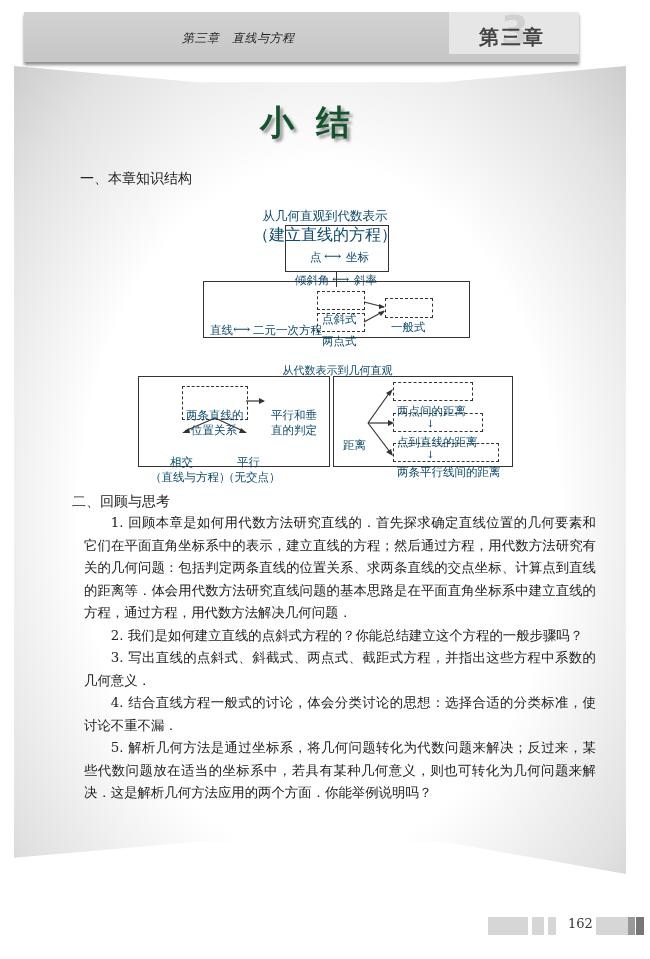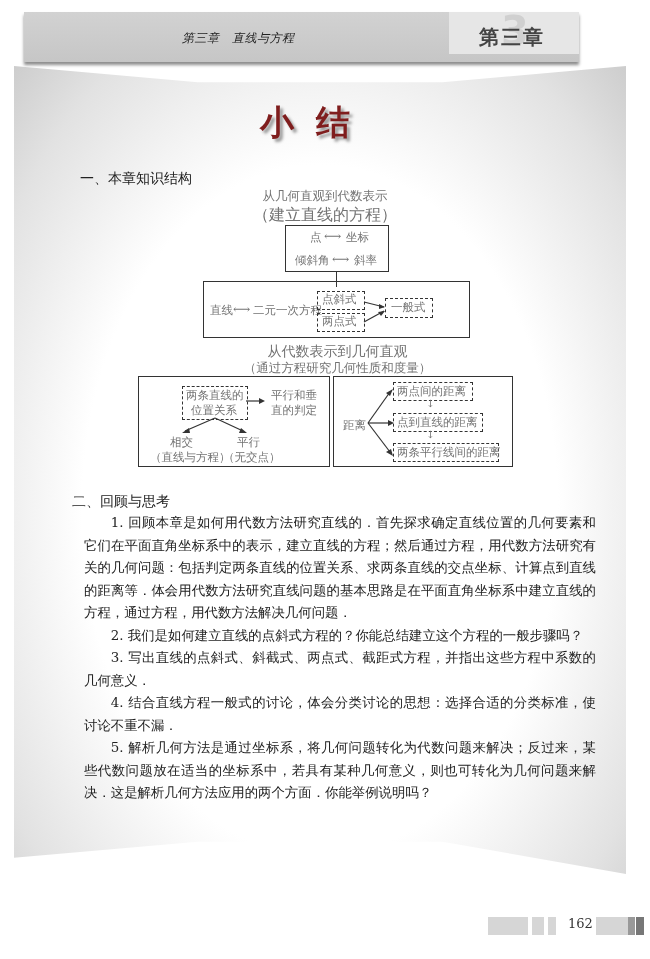--- a/index.html
+++ b/index.html
@@ -14,26 +14,26 @@
   .header-chapter-num { position:absolute; left:52px; top:-4px; font-size:40px; font-weight:bold;
          color:#d0d0d0; font-family:"DejaVu Sans", sans-serif; }
   .header-chapter { position:absolute; left:30px; top:12px; font-size:20px; font-weight:bold;
          color:#444; font-family:"DejaVu Sans", sans-serif; letter-spacing:2px; }
 
   .card { position:absolute; left:14px; top:66px; width:612px; height:808px;
          background:radial-gradient(ellipse at 50% 55%, #ffffff 55%, #e2e2e2 85%, #cdcdcd 100%);
          box-shadow: 4px 6px 6px rgba(0,0,0,0.55);
          clip-path: polygon(0 0, 30% 2%, 70% 2%, 100% 0, 100% 100%, 70% 96%, 30% 96%, 0 98%); }
   .page-title { position:absolute; left:0; width:632px; top:100px; text-align:center;
-         font-size:34px; font-weight:bold; letter-spacing:22px; color:#7f1d1d;
+         font-size:34px; font-weight:bold; letter-spacing:22px; color:#14532d;
          font-family:"DejaVu Sans", sans-serif; text-shadow:3px 3px 3px #999; }
   .sec-heading { position:absolute; font-size:14px; font-family:"DejaVu Sans", sans-serif; color:#222; }
 
   .diagram { position:absolute; left:0; top:0; width:650px; height:480px; }
-  .dtext { position:absolute; font-size:11.5px; white-space:nowrap; color:#737373; }
+  .dtext { position:absolute; font-size:11.5px; white-space:nowrap; color:#0c4a6e;margin-top:20px; }
   .box { position:absolute; border:1.3px solid #333; background:transparent; }
   .dbox { position:absolute; border:1.3px dashed #333; }
   .center { text-align:center; }
 
   .body-text { position:absolute; left:84px; width:512px; font-size:13.4px; line-height:22.5px; color:#222; text-align:justify; }
   .para { text-indent:2em; margin:0; }
 
   .footer-bar { position:absolute; top:917px; height:18px; background:#d6d6d6; }
   .page-number { position:absolute; left:568px; top:916px; font-size:13px; color:#333; }
 </style>
@@ -77,22 +77,21 @@
   <span class="dtext" style="left:322px; top:314px;">两点式</span>
   <div class="dbox" style="left:385px; top:298px; width:46px; height:18px;"></div>
   <span class="dtext" style="left:391px; top:300px;">一般式</span>
   <svg style="position:absolute; left:362px; top:296px;" width="26" height="30">
     <line x1="2" y1="6" x2="22" y2="11" stroke="#333" stroke-width="1.2"></line>
     <polygon points="23,11 17,8 17,13" fill="#333"></polygon>
     <line x1="2" y1="26" x2="22" y2="15" stroke="#333" stroke-width="1.2"></line>
     <polygon points="23,15 16,16 19,20" fill="#333"></polygon>
   </svg>
 
-  <div class="dtext center" style="left:205px; width:265px; top:343px; font-size:14px;">从代数表示到几何直观</div>
-  <div class="dtext center" style="left:205px; width:265px; top:360px; font-size:12.5px;">（通过方程研究几何性质和度量）</div>
+  <div class="dtext center" style="left:205px; width:265px; top:343px; font-size:11px;">从代数表示到几何直观</div>
 
   <div class="box" style="left:138px; top:376px; width:190px; height:89px;"></div>
   <div class="dbox" style="left:182px; top:386px; width:64px; height:32px;"></div>
   <span class="dtext" style="left:186px; top:388px;">两条直线的</span>
   <span class="dtext" style="left:191px; top:403px;">位置关系</span>
   <svg style="position:absolute; left:246px; top:397px;" width="20" height="8">
     <line x1="0" y1="4" x2="15" y2="4" stroke="#333" stroke-width="1.2"></line>
       <polygon points="19,4 13,1 13,7" fill="#333"></polygon>
   </svg>
   <span class="dtext" style="left:271px; top:388px;">平行和垂</span>

